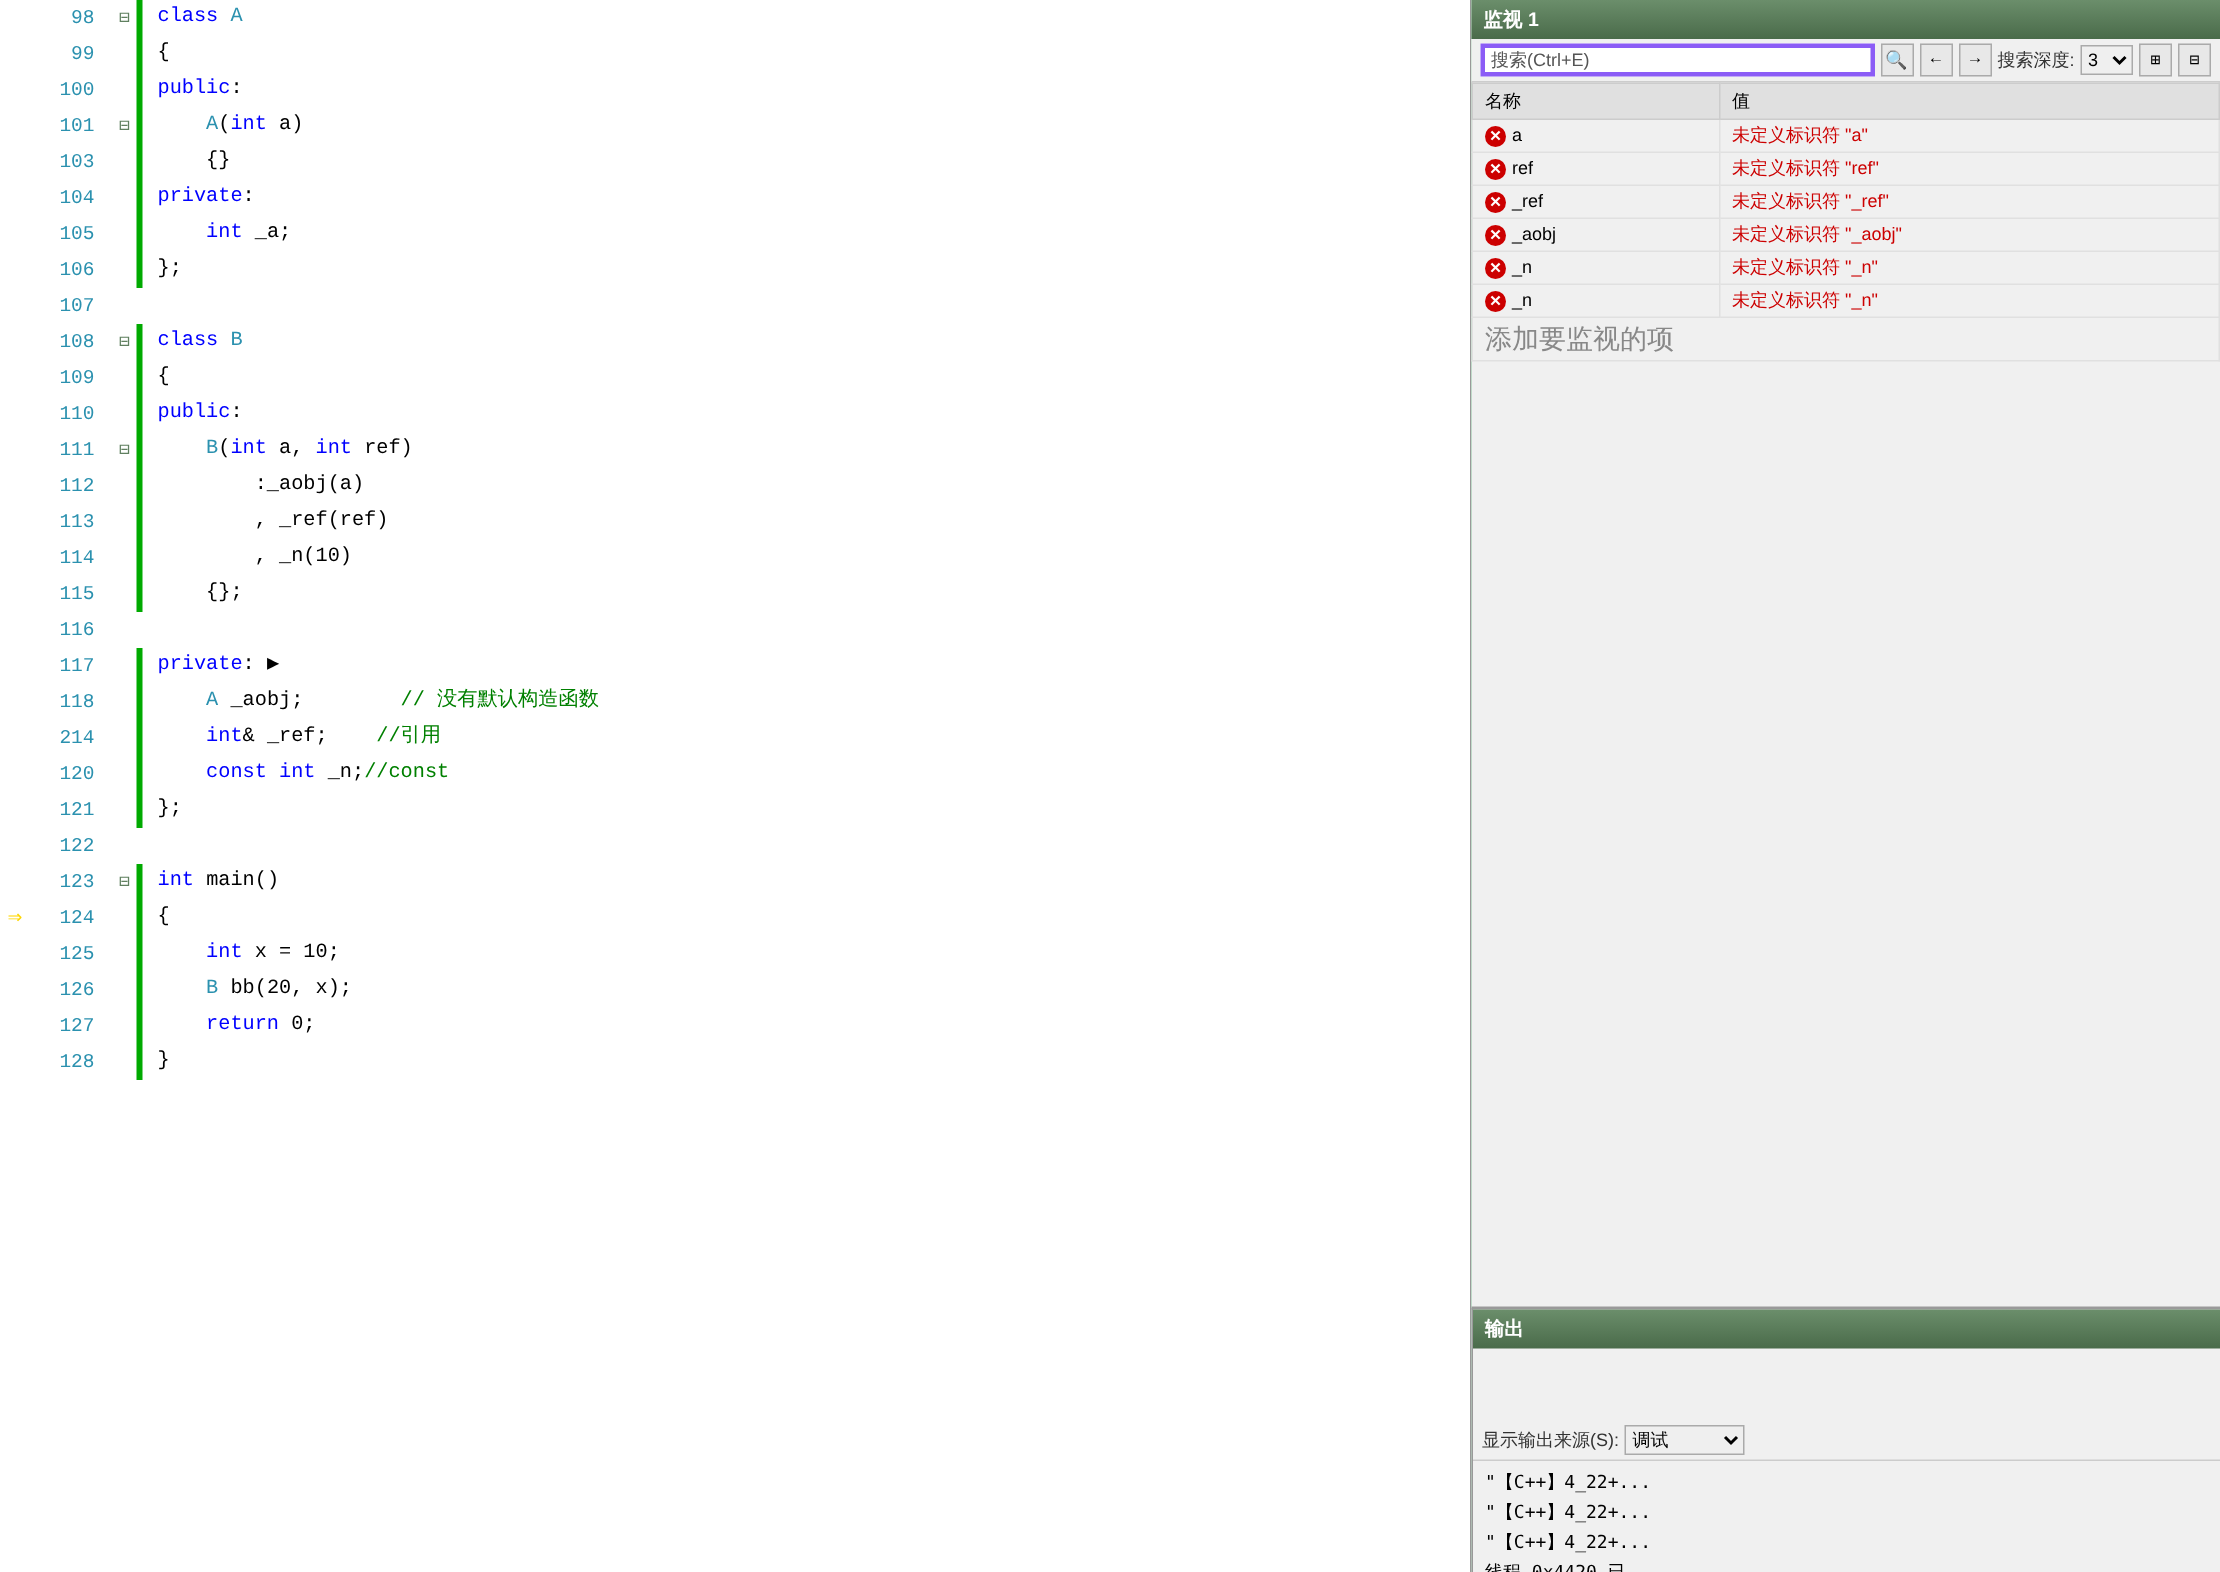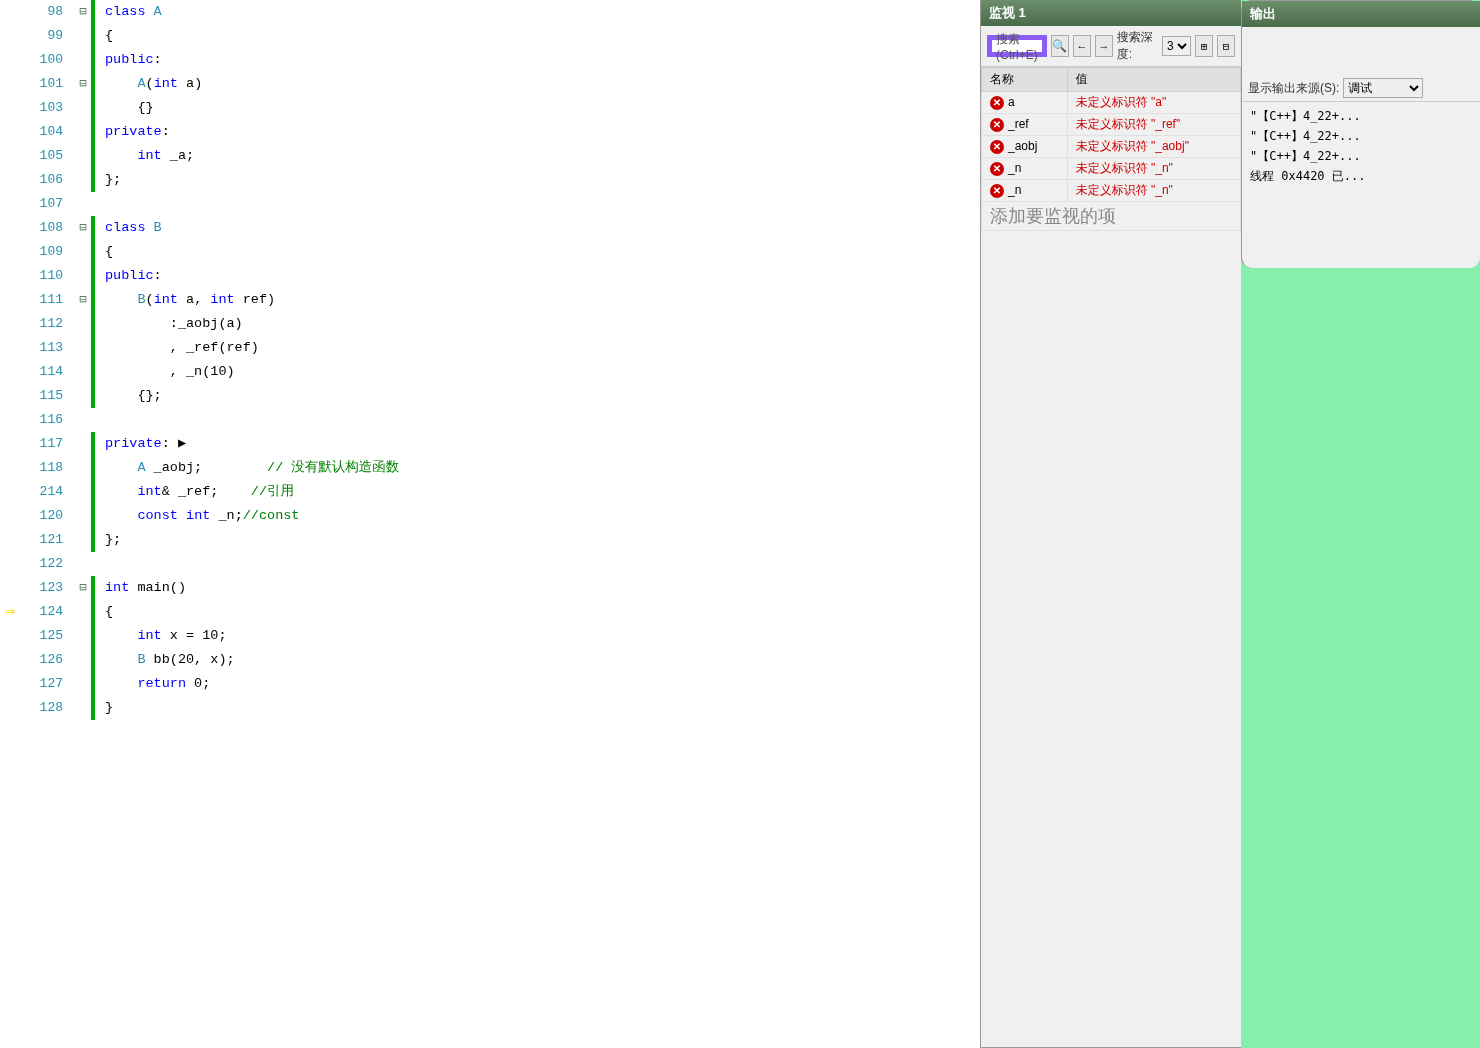--- a/index.html
+++ b/index.html
@@ -84,21 +84,21 @@
     
     .kw { color: #0000ff; font-weight: normal; } 
     .cls { color: #2b91af; } 
     .fn { color: #000000; } 
     .cmt { color: #008000; }
 
     
     .right-panel {
       width: 500px;
       display: flex;
-      flex-direction: row;
+      flex-direction: column;
       border-left: 1px solid #999;
     }
 
     .watch-window {
       flex: 1;
       background: #f0f0f0;
       border-bottom: 1px solid #999;
     }
 
     .watch-title-bar {
@@ -116,21 +116,21 @@
       background: #f0f0f0;
       border-bottom: 1px solid #ccc;
       padding: 3px 6px;
       gap: 4px;
     }
 
     .watch-search-box {
       display: flex;
       align-items: center;
       flex: 1;
-      border: 5px solid #8b5cf6;
+      border: 3px solid #8b5cf6;
       background: white;
       height: 22px;
       padding: 0 4px;
     }
 
     .watch-search-text {
       font-size: 12px;
       color: #555;
       font-family: 'Microsoft YaHei', Arial, sans-serif;
     }
@@ -543,20 +543,24 @@
         <thead>
           <tr>
             <th>名称</th>
             <th>值</th>
           </tr>
         </thead>
         <tbody id="watch-table-body">
         <tr class="watch-row-error">
               <td><span class="error-icon">✕</span>a</td>
               <td>未定义标识符 "a"</td>
+            </tr>
+            <tr class="watch-row-error">
+              <td><span class="error-icon">✕</span>ref</td>
+              <td>未定义标识符 "ref"</td>
             </tr>
             <tr class="watch-row-error">
               <td><span class="error-icon">✕</span>_ref</td>
               <td>未定义标识符 "_ref"</td>
             </tr>
             <tr class="watch-row-error">
               <td><span class="error-icon">✕</span>_aobj</td>
               <td>未定义标识符 "_aobj"</td>
             </tr>
             <tr class="watch-row-error">
@@ -567,21 +571,21 @@
               <td><span class="error-icon">✕</span>_n</td>
               <td style="color: rgb(204, 0, 0);">未定义标识符 "_n"</td>
             </tr>
             <tr class="watch-add-row">
               <td colspan="2">添加要监视的项</td>
             </tr>
           </tbody>
       </table>
     </div>
 
-    <div class="output-panel" style="position:relative; height: 268px; width: 100%; border-radius: 11px;">
+    <div class="output-panel" style="position:relative; height: 176px; width: 100%;">
       <div class="output-title-bar">
         <span>输出</span>
       </div>
       <div class="output-toolbar">
         <span class="output-source-label">显示输出来源(S):</span>
         <select class="output-source-select">
           <option>调试</option>
         </select>
       </div>
       <div class="output-content" id="output-content">

